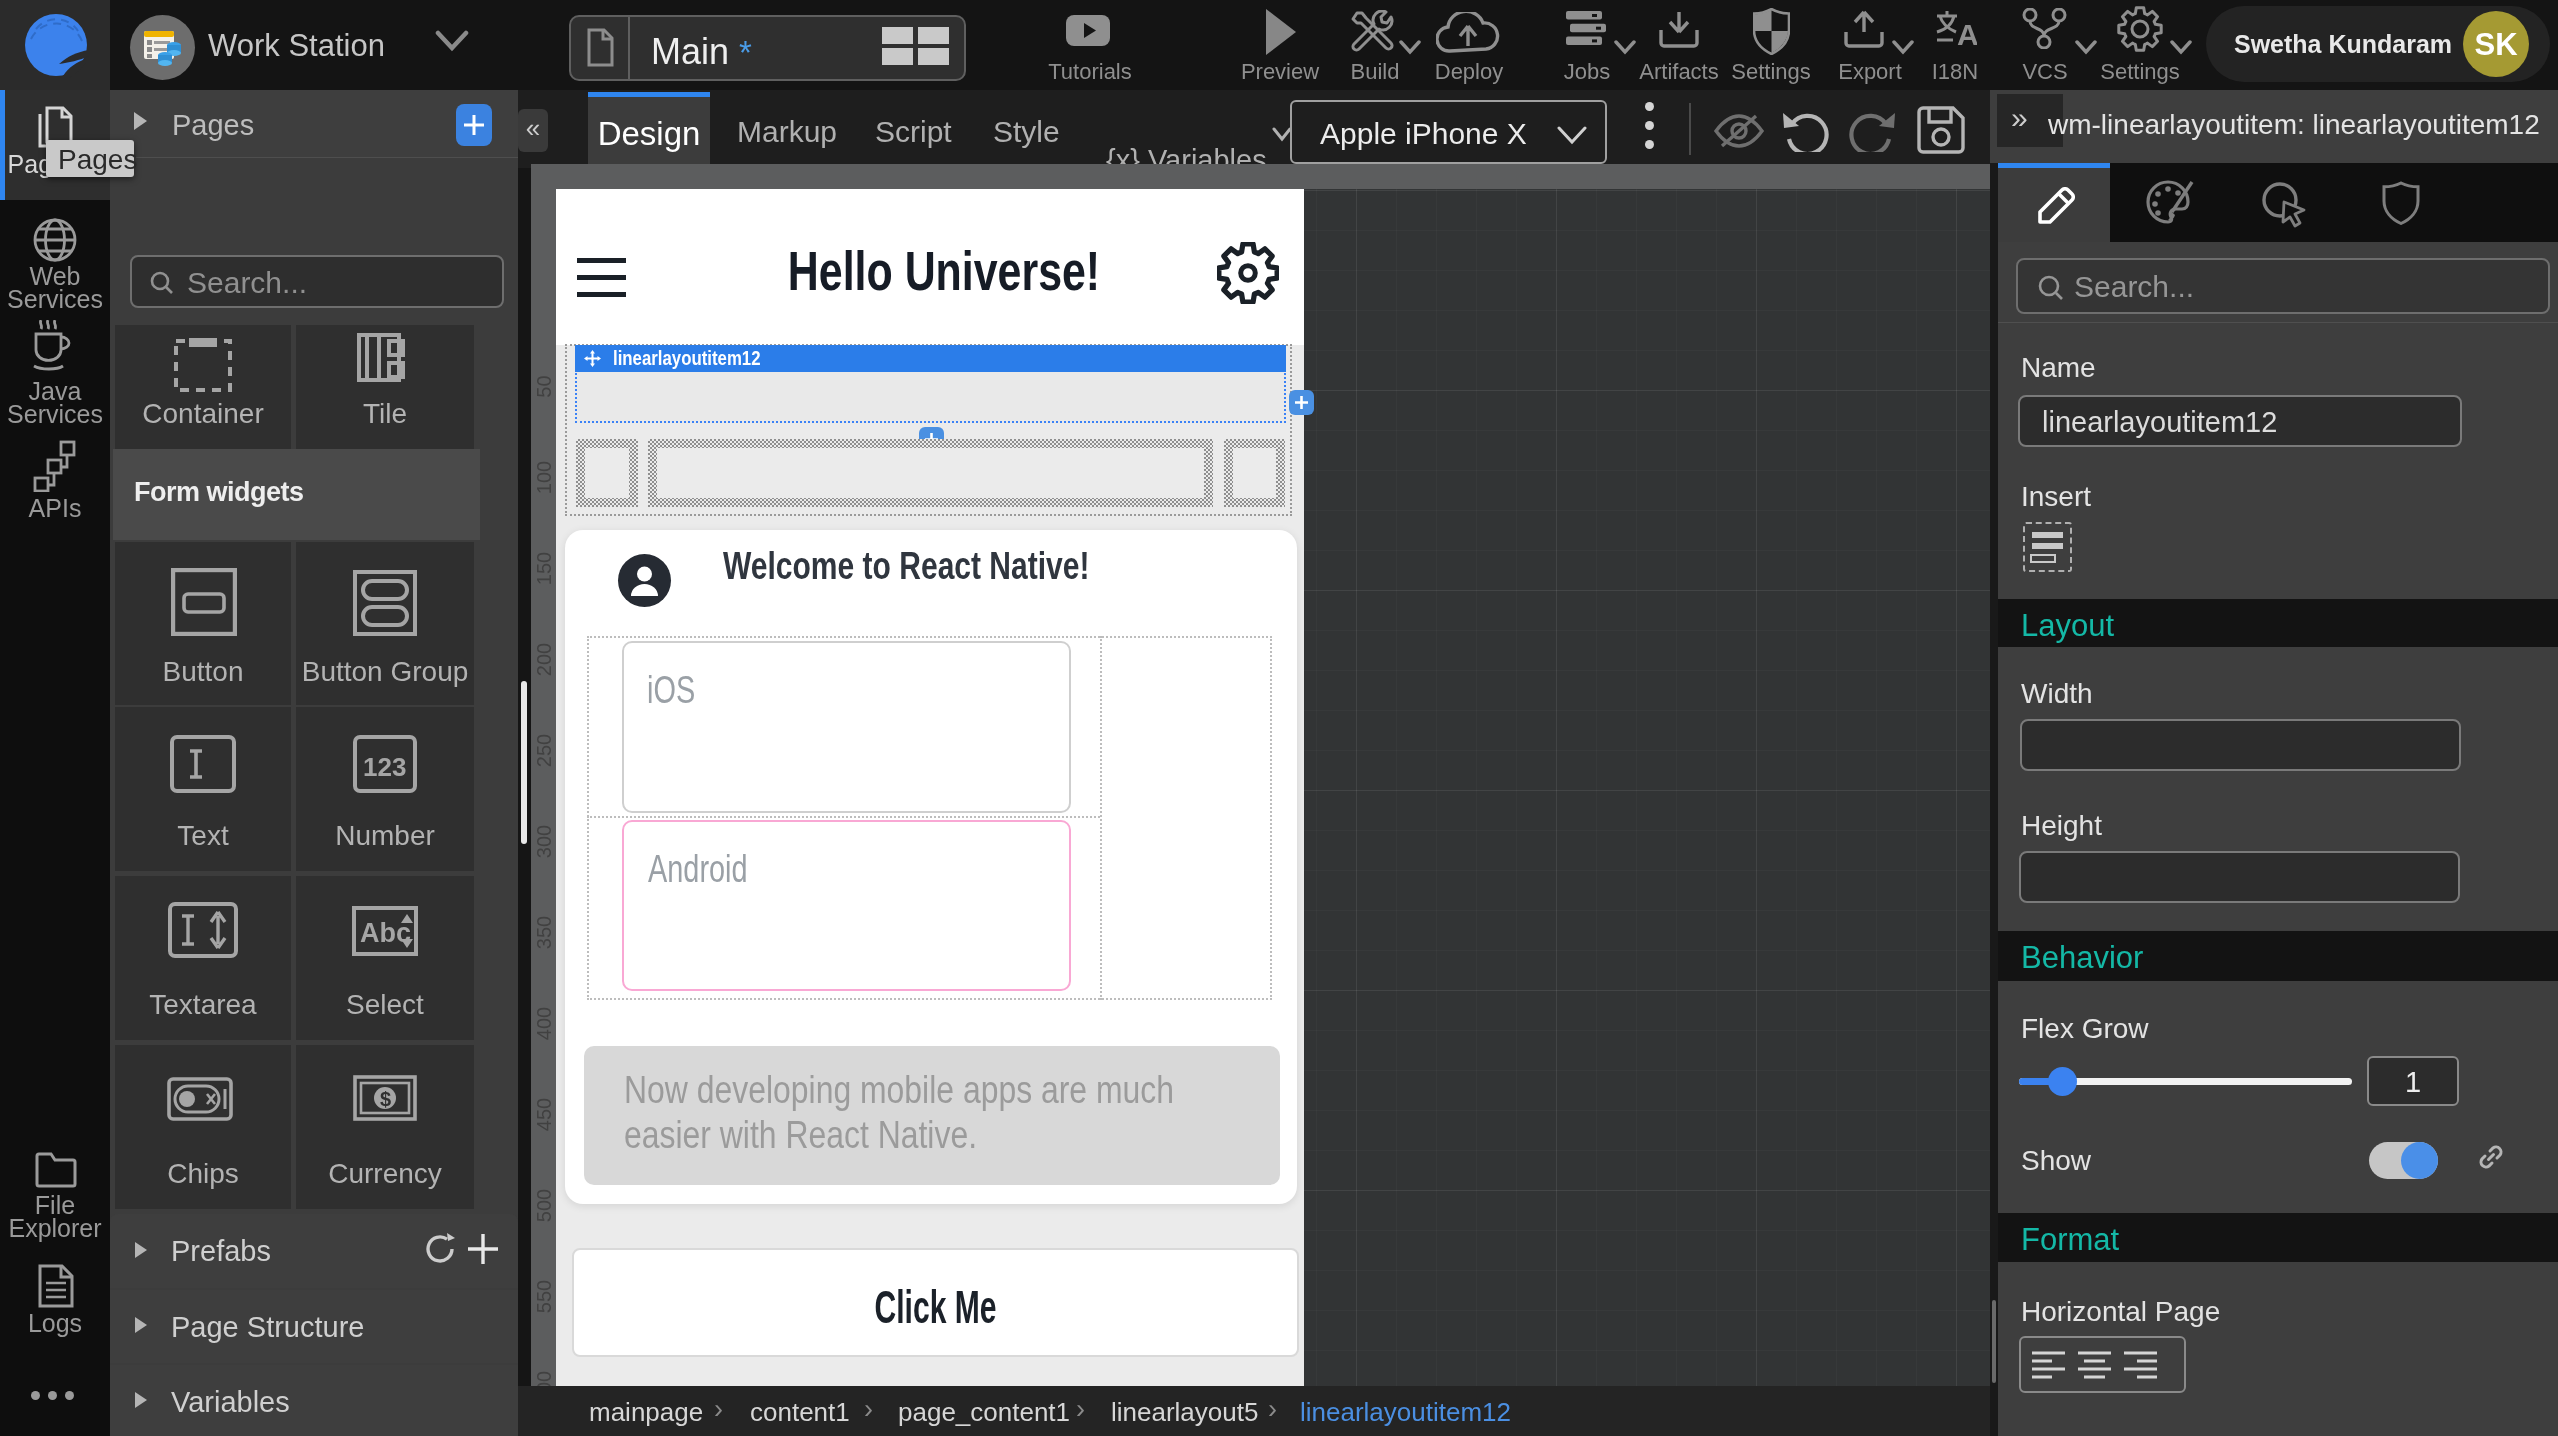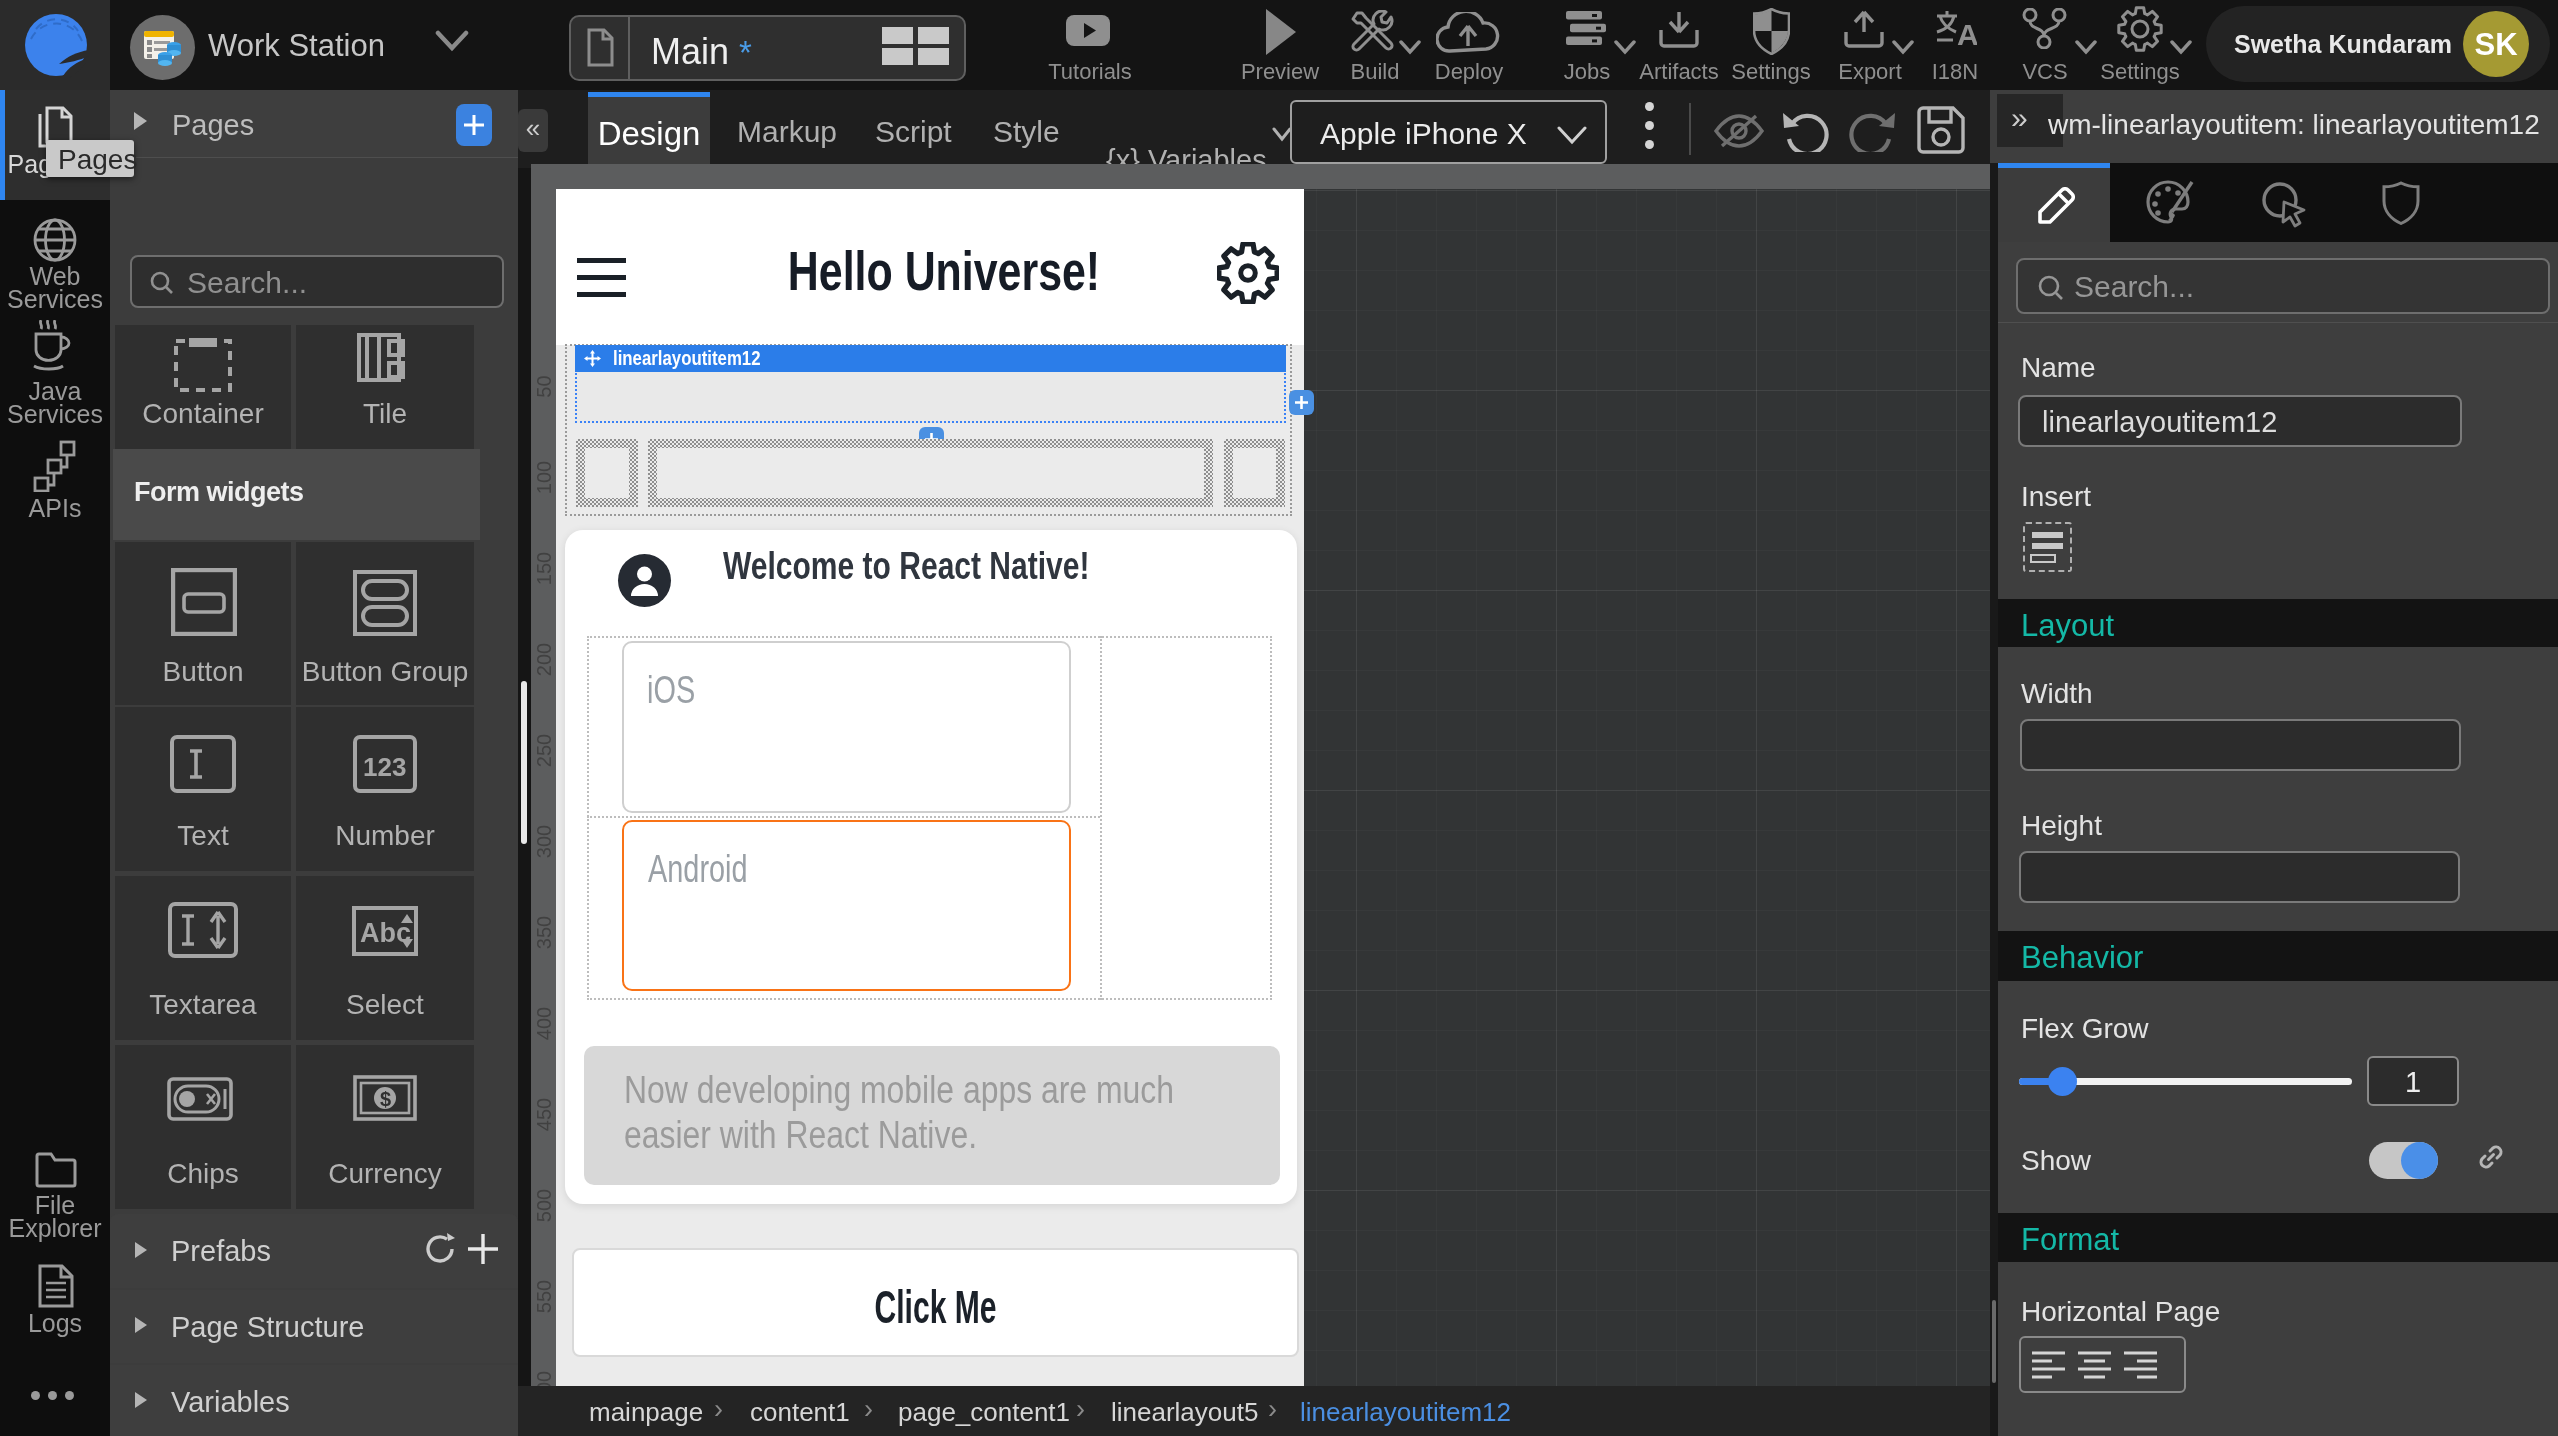--- a/index.html
+++ b/index.html
@@ -513,21 +513,21 @@
             </svg>
         </div>
         <div class="abs" style="left:158px;top:15px;font-size:38px;font-weight:bold;color:#30363f;transform:scaleX(0.79);transform-origin:0 50%;white-space:nowrap;">Welcome to React Native!</div>
 
         <div class="abs" style="left:22px;top:106px;width:685px;height:364px;border:2px dotted #bdbdbd;"></div>
         <div class="abs" style="left:535px;top:106px;width:2px;height:364px;border-left:2px dotted #bdbdbd;"></div>
         <div class="abs" style="left:22px;top:286px;width:513px;height:2px;border-top:2px dotted #bdbdbd;"></div>
         <div class="abs" style="left:57px;top:111px;width:449px;height:172px;background:#fff;border:2px solid #cfcfcf;border-radius:10px;">
           <div class="abs" style="left:23px;top:26px;font-size:38px;color:#9aa0a6;transform:scaleX(0.76);transform-origin:0 50%;">iOS</div>
         </div>
-        <div class="abs" style="left:57px;top:290px;width:449px;height:171px;background:#fff;border:2px solid #f97316;border-radius:10px;text-align:center;">
+        <div class="abs" style="left:57px;top:290px;width:449px;height:171px;background:#fff;border:2px solid #f9a8d4;border-radius:10px;text-align:center;">
           <div class="abs" style="left:24px;top:26px;font-size:38px;color:#9aa0a6;transform:scaleX(0.76);transform-origin:0 50%;white-space:nowrap;">Android</div>
         </div>
 
         <div class="abs" style="left:19px;top:516px;width:696px;height:139px;background:#d8d8d8;border-radius:10px;">
           <div class="abs" style="left:40px;top:22px;font-size:38px;line-height:45px;color:#9b9b9b;transform:scaleX(0.84);transform-origin:0 50%;white-space:nowrap;">Now developing mobile apps are much<br>easier with React Native.</div>
         </div>
       </div>
 
       <div class="abs" style="left:16px;top:1059px;width:727px;height:109px;background:#ffffff;border:2px solid #d9d9d9;border-radius:8px;padding-left:34px;">
         <div class="abs" style="left:0;top:29px;width:100%;text-align:center;font-size:47px;font-weight:bold;color:#1b2129;transform:scaleX(0.64);">Click Me</div>

